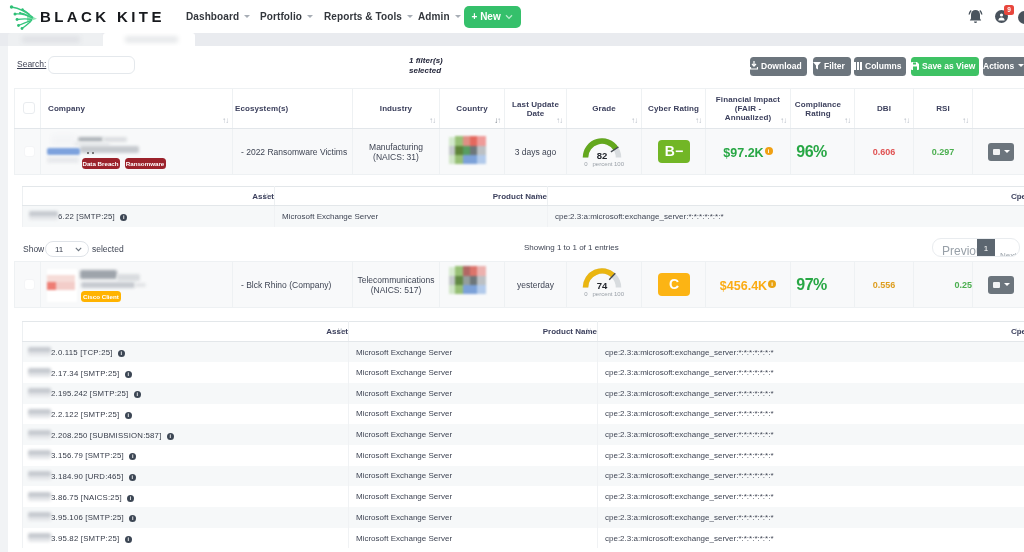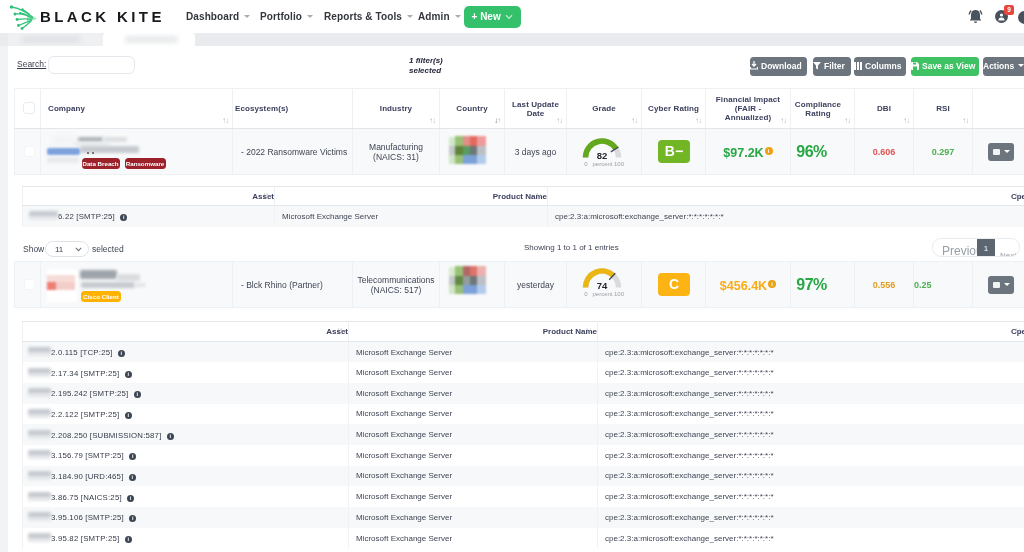--- a/index.html
+++ b/index.html
@@ -285,32 +285,32 @@
         <col style="width:59px">
         <col style="width:59px">
         <col style="width:53px">
       </colgroup>
     <tbody>
         <tr class="mrow" style="height:46px;">
       <td>
             <span class="cb" style="left:9px;top:17px;border-color:#f4f5f7;"></span>
           </td>
       <td></td>
-      <td style="text-align:left;padding-left:8px;font-size:8.5px;color:#3f4554;">- Blck Rhino (Partner)</td>
+      <td style="text-align:left;padding-left:8px;font-size:8.5px;color:#3f4554;">- Blck Rhino (Company)</td>
       <td style="text-align:center;font-size:8.5px;color:#3f4554;line-height:10px;">Telecommunications<br>(NAICS: 517)</td>
       <td></td>
       <td style="text-align:center;font-size:8.5px;color:#3f4554;">yesterday</td>
       <td></td>
       <td>
             <span class="gbadge" style="left:16px;top:11px;background:#fcb414;">C</span>
           </td>
       <td style="text-align:center;"><span style="font-size:12.5px;font-weight:700;color:#fbac14;">$456.4K</span><span class="info" style="background:#e9a312;width:8px;height:8px;line-height:8px;font-size:6px;margin-left:1px;vertical-align:4px;">i</span></td>
       <td style="text-align:center;font-size:16px;font-weight:700;color:#28a745;letter-spacing:-0.5px;padding-right:22px;">97%</td>
       <td style="text-align:center;font-size:9px;font-weight:700;color:#dd9e20;">0.556</td>
-      <td style="text-align:left;font-size:9px;font-weight:700;color:#4caf50;">0.25</td>
+      <td style="text-align:right;font-size:9px;font-weight:700;color:#4caf50;">0.25</td>
       <td>
             <span class="abtn" style="left:15px;top:14px;">
               <span class="sq"></span>
               <span class="cr"></span>
             </span>
           </td>
     </tr>
   </tbody>
     </table>
 

